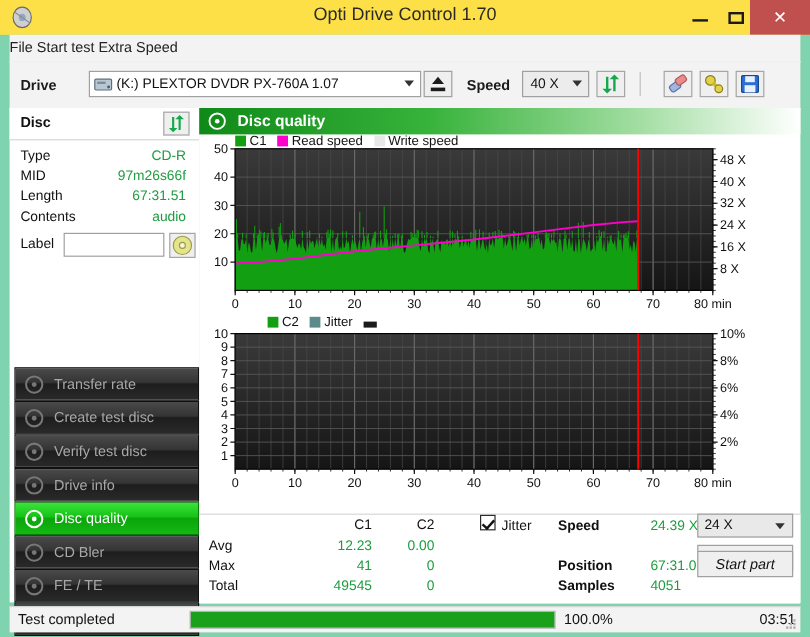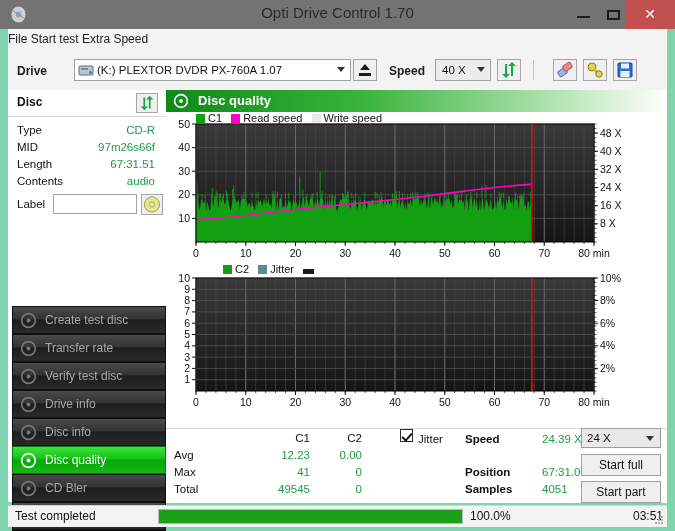--- a/index.html
+++ b/index.html
@@ -5,21 +5,21 @@
   html,body{margin:0;padding:0;}
   body{
     width:675px;height:531px;overflow:hidden;
     font-family:"Liberation Sans",sans-serif;
     font-size:12px;
     background:#7fd3ae;
   }
   #app{position:relative;width:675px;height:531px;background:#7fd3ae;}
 
   
-  .titlebar{position:absolute;left:0;top:0;width:675px;height:29px;background:#737373;}
+  .titlebar{position:absolute;left:0;top:0;width:675px;height:29px;background:#fde047;}
   .tb-icon{position:absolute;left:9px;top:5px;width:19px;height:19px;}
   .tb-title{position:absolute;left:0;top:4px;width:675px;text-align:center;
     font-size:15px;color:#2a2a2a;font-family:"Liberation Sans",sans-serif;}
   .tb-btn{position:absolute;top:0;height:29px;cursor:default;}
   .tb-min{left:571px;width:26px;}
   .tb-min i{position:absolute;left:6px;top:16px;width:13px;height:2px;background:#1b1b1b;display:block;}
   .tb-max{left:601px;width:26px;}
   .tb-max i{position:absolute;left:6px;top:10px;width:13px;height:10px;border:2px solid #1b1b1b;display:block;box-sizing:border-box;}
   .tb-close{left:625px;width:50px;background:#c0504d;color:#fff;
     text-align:center;line-height:29px;font-size:14px;}
@@ -239,49 +239,42 @@
         </svg>
       </div>
     </div>
 
     <div class="navbtns">
       <div class="navbtn">
         <svg class="ico" viewBox="0 0 20 20">
             <circle cx="10" cy="10" r="8" fill="none" stroke="#777" stroke-width="2"></circle>
             <circle cx="10" cy="10" r="2.4" fill="#777"></circle>
           </svg>
-        <span class="lb">Create test disc</span>
+        <span class="lb">Transfer rate</span>
       </div>
       <div class="navbtn">
         <svg class="ico" viewBox="0 0 20 20">
             <circle cx="10" cy="10" r="8" fill="none" stroke="#777" stroke-width="2"></circle>
             <circle cx="10" cy="10" r="2.4" fill="#777"></circle>
           </svg>
-        <span class="lb">Transfer rate</span>
+        <span class="lb">Create test disc</span>
       </div>
       <div class="navbtn">
         <svg class="ico" viewBox="0 0 20 20">
             <circle cx="10" cy="10" r="8" fill="none" stroke="#777" stroke-width="2"></circle>
             <circle cx="10" cy="10" r="2.4" fill="#777"></circle>
           </svg>
         <span class="lb">Verify test disc</span>
       </div>
       <div class="navbtn">
         <svg class="ico" viewBox="0 0 20 20">
             <circle cx="10" cy="10" r="8" fill="none" stroke="#777" stroke-width="2"></circle>
             <circle cx="10" cy="10" r="2.4" fill="#777"></circle>
           </svg>
         <span class="lb">Drive info</span>
-      </div>
-      <div class="navbtn">
-        <svg class="ico" viewBox="0 0 20 20">
-            <circle cx="10" cy="10" r="8" fill="none" stroke="#777" stroke-width="2"></circle>
-            <circle cx="10" cy="10" r="2.4" fill="#777"></circle>
-          </svg>
-        <span class="lb">Disc info</span>
       </div>
       <div class="navbtn sel">
         <svg class="ico" viewBox="0 0 20 20">
             <circle cx="10" cy="10" r="8" fill="none" stroke="#fff" stroke-width="2"></circle>
             <circle cx="10" cy="10" r="2.4" fill="#fff"></circle>
           </svg>
         <span class="lb">Disc quality</span>
       </div>
       <div class="navbtn">
         <svg class="ico" viewBox="0 0 20 20">
@@ -855,21 +848,21 @@
     <div class="stv" style="left:376px;top:54px;width:70px;text-align:left;">4051</div>
   </div>
 
   <div class="chk"></div>
 
   <div class="selcombo">
     <div class="t">24 X</div>
     <div class="dc-arrow"></div>
   </div>
   <div class="actbtn" style="top:454px;">Start full</div>
-  <div class="actbtn" style="top:481px;">Start part</div>
+  <div class="actbtn" style="top:459px;font-style:italic;">Start part</div>
 
   <div class="statusbar">
     <div class="sb-txt">Test completed</div>
     <div class="sb-prog">
         <i id="progfill" style="width: 100%;"></i>
       </div>
     <div class="sb-pct">100.0%</div>
     <div class="sb-time">03:51</div>
     <svg class="sb-grip" viewBox="0 0 10 10">
       <rect x="7" y="1" width="2" height="2" fill="#b0b0b0"></rect>

